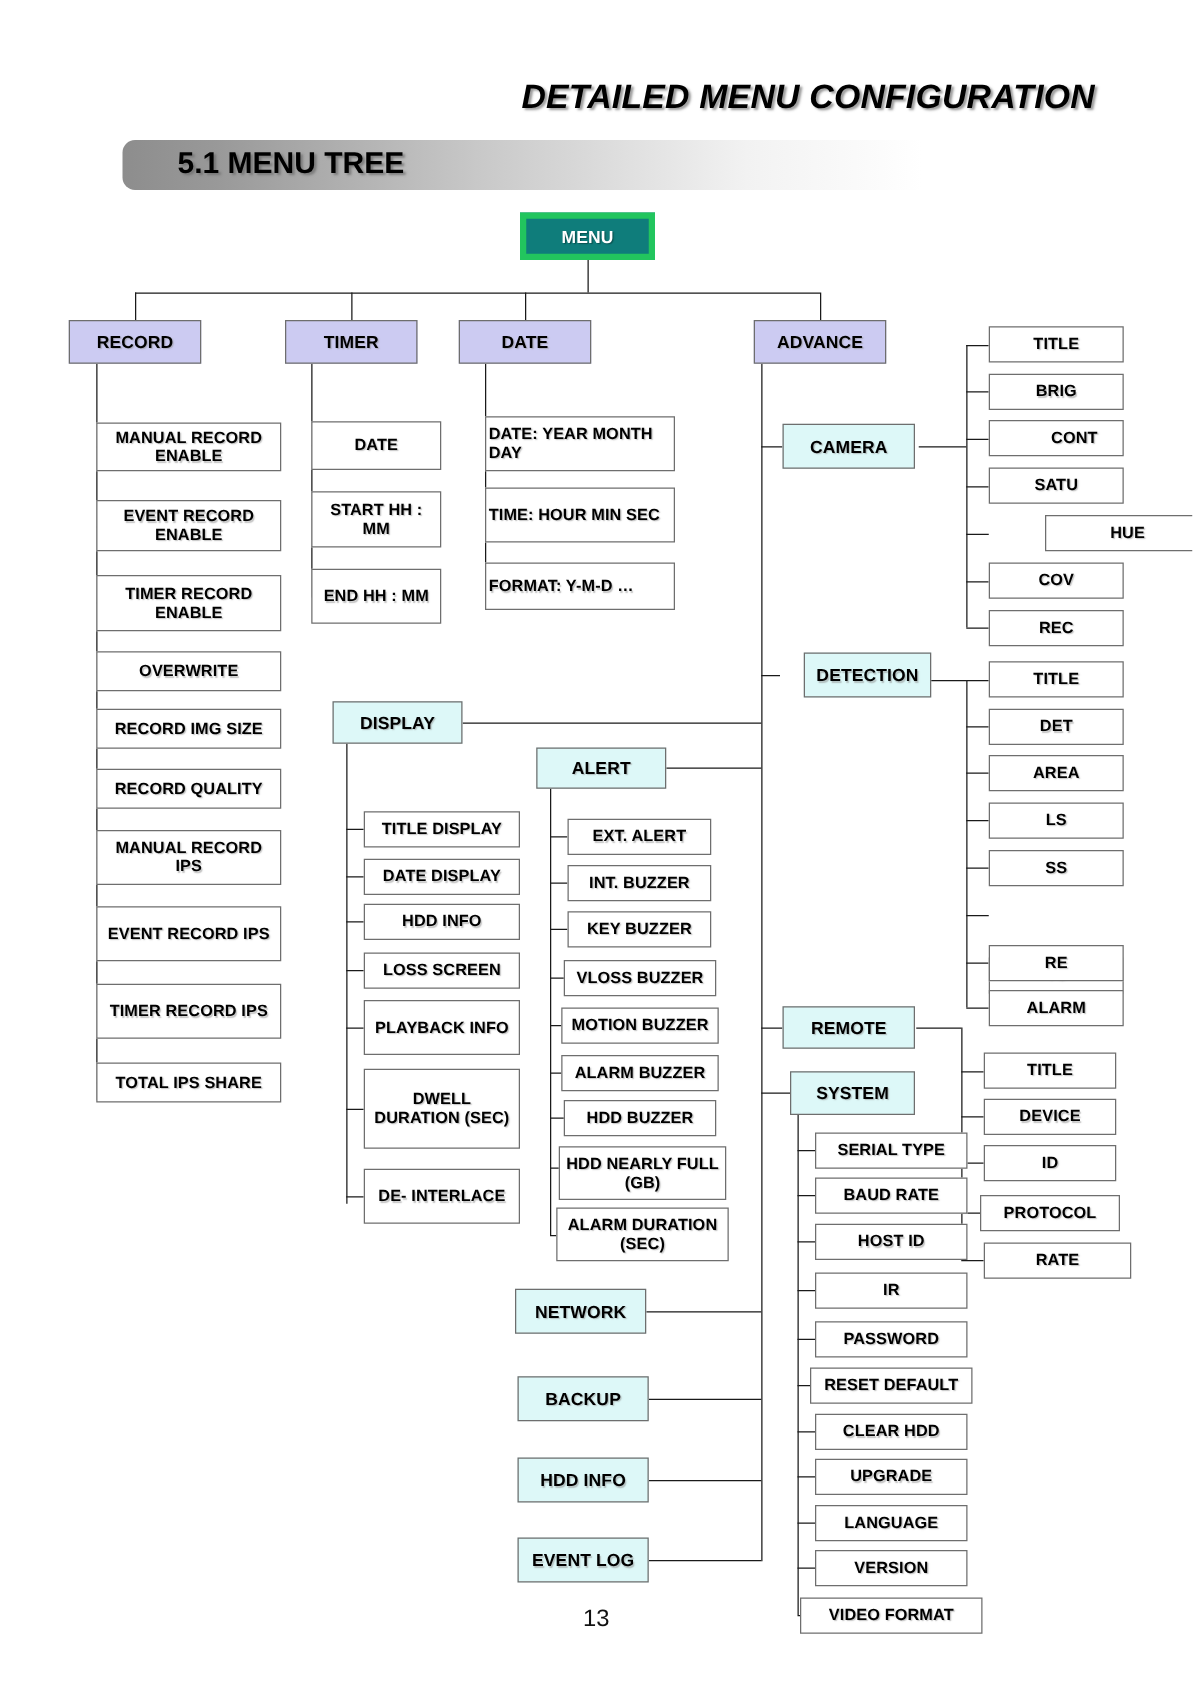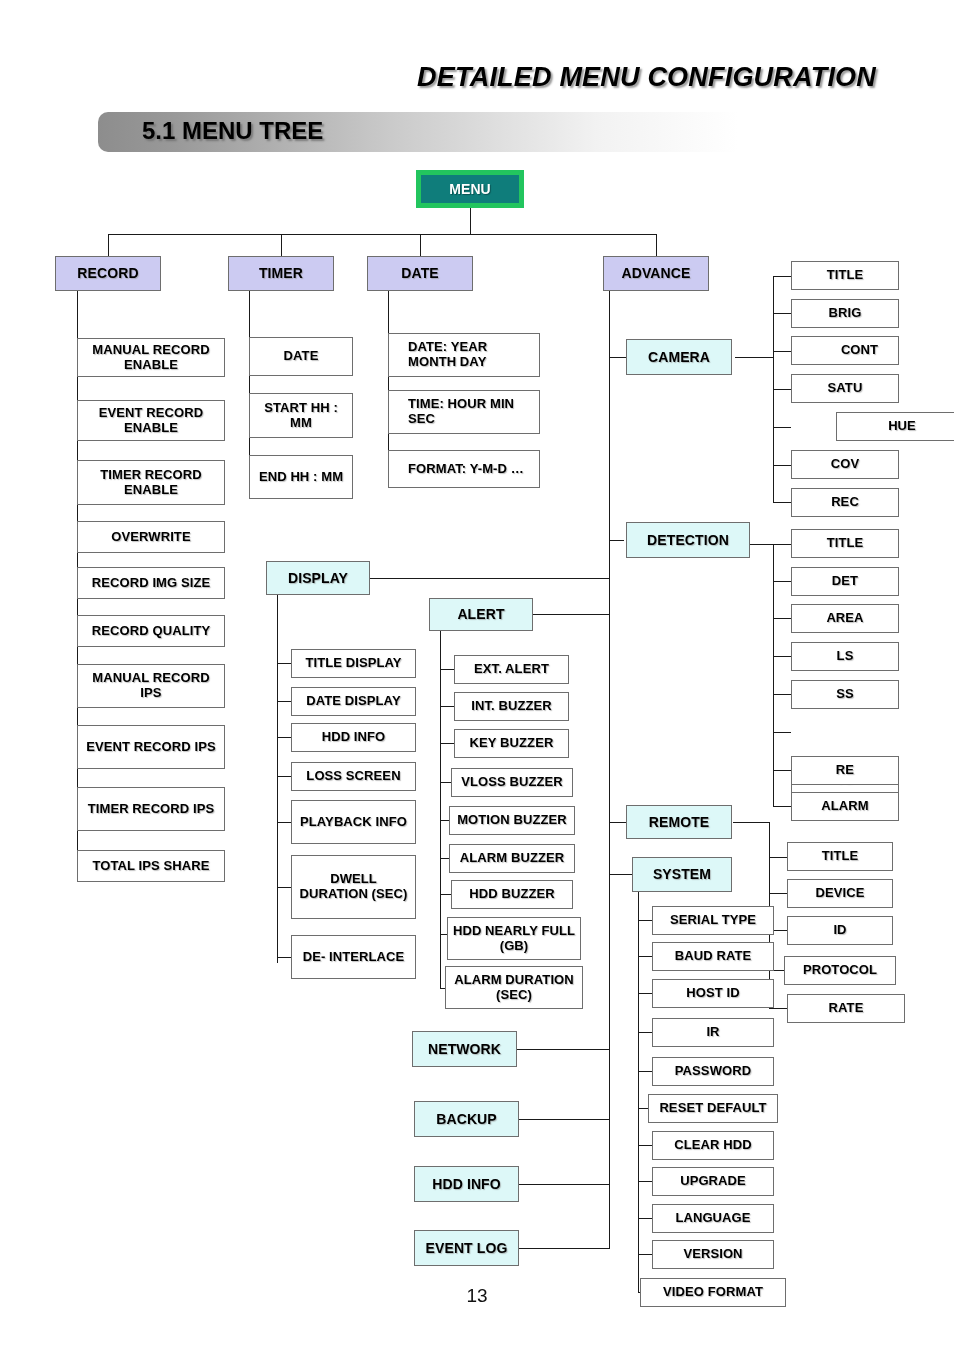--- a/index.html
+++ b/index.html
@@ -85,21 +85,21 @@
     font-size: 14px;
   }
   .node.lvl2 {
     background: #ddf8f8;
     border: 1px solid #6e6e6e;
     font-size: 14px;
   }
   .node.leftalign {
     justify-content: flex-start;
     text-align: left;
-    padding-left: 19px;
+    padding-left: 2px;
   }
 
   
   .ln {
     position: absolute;
     background: #1a1a1a;
     z-index: 1;
   }
   .ln.h { height: 1px; }
   .ln.v { width: 1px; }
@@ -259,21 +259,21 @@
 
   <div class="node" style="left:249px; top:337px; width:104px; height:39px;">DATE</div>
   <div class="node" style="left:249px; top:393px; width:104px; height:45px;">START HH : MM</div>
   <div class="node" style="left:249px; top:455px; width:104px; height:44px;">END HH : MM</div>
 
   <div class="node leftalign" style="left:388px; top:333px; width:152px; height:44px;">DATE: YEAR MONTH DAY</div>
   <div class="node leftalign" style="left:388px; top:390px; width:152px; height:44px;">TIME: HOUR MIN SEC</div>
   <div class="node leftalign" style="left:388px; top:450px; width:152px; height:38px;">FORMAT: Y-M-D …</div>
 
   <div class="node lvl2" style="left:626px; top:339px; width:106px; height:36px;">CAMERA</div>
-  <div class="node lvl2" style="left:626px; top:522px; width:124px; height:36px;">DETECTION</div>
+  <div class="node lvl2" style="left:643px; top:522px; width:102px; height:36px;">DETECTION</div>
   <div class="node lvl2" style="left:266px; top:561px; width:104px; height:34px;">DISPLAY</div>
   <div class="node lvl2" style="left:429px; top:598px; width:104px; height:33px;">ALERT</div>
   <div class="node lvl2" style="left:626px; top:805px; width:106px; height:34px;">REMOTE</div>
   <div class="node lvl2" style="left:632px; top:857px; width:100px; height:35px;">SYSTEM</div>
   <div class="node lvl2" style="left:412px; top:1031px; width:105px; height:36px;">NETWORK</div>
   <div class="node lvl2" style="left:414px; top:1101px; width:105px; height:36px;">BACKUP</div>
   <div class="node lvl2" style="left:414px; top:1166px; width:105px; height:36px;">HDD INFO</div>
   <div class="node lvl2" style="left:414px; top:1230px; width:105px; height:36px;">EVENT LOG</div>
 
   <div class="node" style="left:791px; top:261px; width:108px; height:29px;">TITLE</div>

